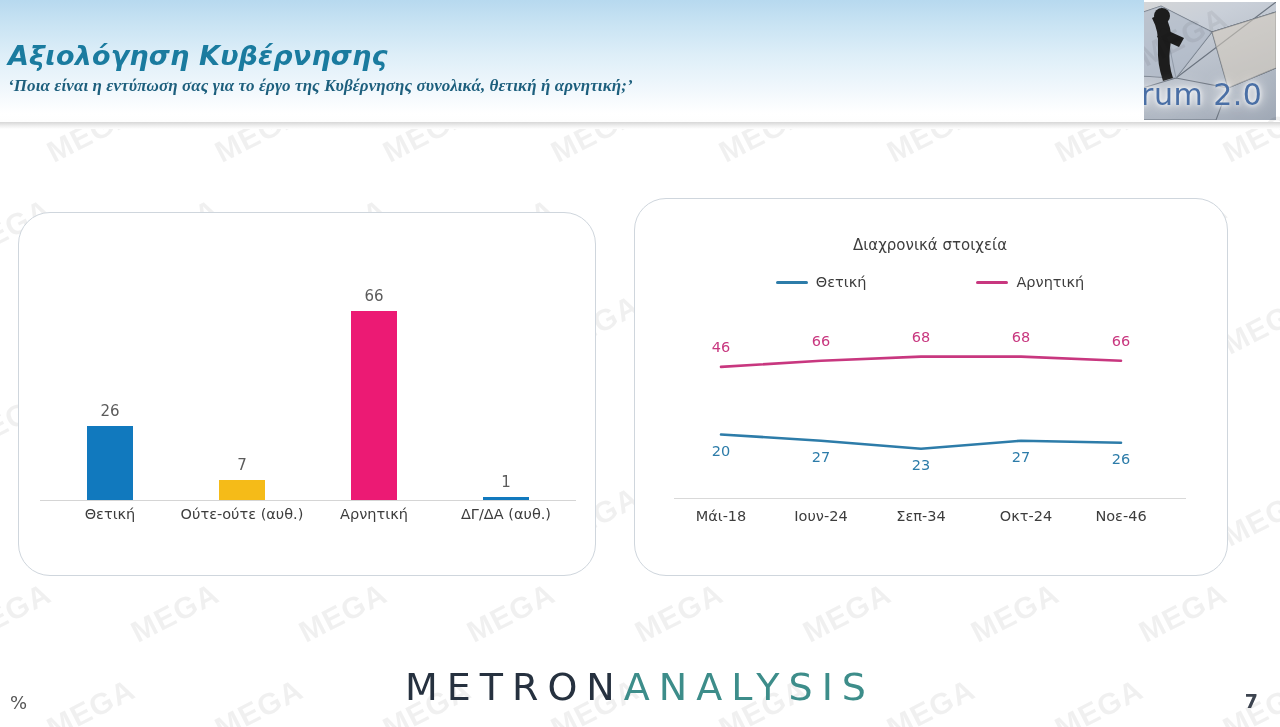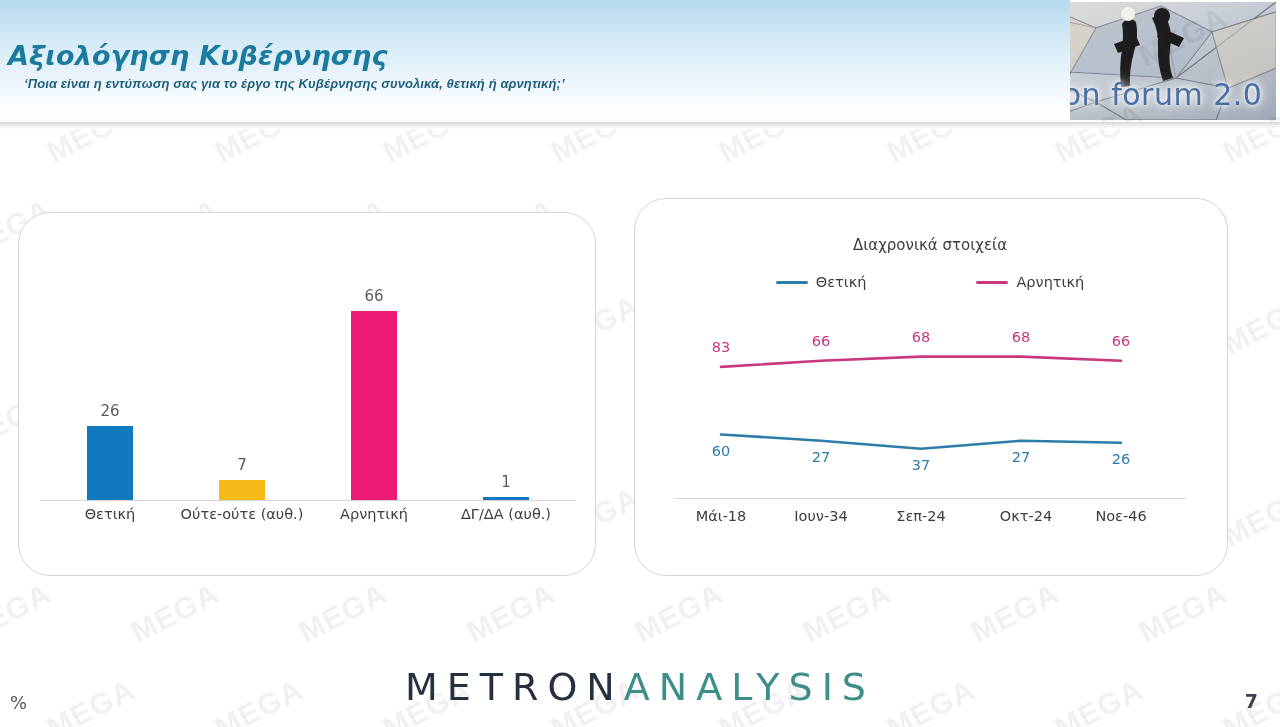--- a/index.html
+++ b/index.html
@@ -35,32 +35,31 @@
     transform: rotate(-27deg);
     white-space: nowrap;
     user-select: none;
   }
 
   
   .header {
     position: absolute;
     left: 0;
     top: 0;
-    width: 1022px;
+    width: 1144px;
     height: 129px;
     background: linear-gradient(180deg,
         #b7d9ef 0%,
         #c8e3f3 18%,
         #ddeef8 42%,
         #f0f7fc 68%,
         #ffffff 88%,
         #fdfdfd 100%);
     z-index: 3;
     overflow: hidden;
-    padding-left: 48px;
   }
   .header-rule {
     position: absolute;
     left: 0;
     top: 122px;
     width: 1280px;
     height: 7px;
     background: linear-gradient(180deg, #d7d7d7 0%, #efefef 55%, #ffffff 100%);
     z-index: 4;
   }
@@ -71,24 +70,24 @@
     font-family: "DejaVu Sans", sans-serif;
     font-size: 27px;
     font-weight: 700;
     font-style: italic;
     color: #1a7b9f;
     letter-spacing: 0.2px;
     white-space: nowrap;
   }
   .hdr-sub {
     position: absolute;
-    left: 24px;
+    left: 8px;
     top: 76px;
-    font-family: Liberation Sans, sans-serif;
-    font-size: 13px;
+    font-family: Liberation Serif, serif;
+    font-size: 17px;
     font-weight: 700;
     font-style: italic;
     color: #1d5f7d;
     letter-spacing: 0.1px;
     white-space: nowrap;
   }
 
   
   .logo-box {
     position: absolute;
@@ -446,35 +445,35 @@
       <span class="lg-swatch" id="sw-neg" style="background: rgb(200, 55, 127);"></span>
       <span class="lg-label">Αρνητική</span>
     </div>
   </div>
   <svg class="lc-svg" id="lc-svg" width="592" height="376">
       <polyline points="87,236.5 187,242.7 287,250.8 387,242.7 487,244.7" fill="none" stroke="#2d7ca9" stroke-width="2.6" stroke-linejoin="round" stroke-linecap="round"></polyline>
       <polyline points="87,168.9 187,162.7 287,158.6 387,158.6 487,162.7" fill="none" stroke="#c8377f" stroke-width="2.6" stroke-linejoin="round" stroke-linecap="round"></polyline>
     </svg>
   <div class="lc-axis"></div>
   <div id="lc-labels">
-      <div class="pt-label pos" style="left: 87px; top: 244.5px;">60</div>
+      <div class="pt-label pos" style="left: 87px; top: 244.5px;">20</div>
       <div class="pt-label pos" style="left: 187px; top: 250.65px;">27</div>
-      <div class="pt-label pos" style="left: 287px; top: 258.85px;">37</div>
+      <div class="pt-label pos" style="left: 287px; top: 258.85px;">23</div>
       <div class="pt-label pos" style="left: 387px; top: 250.65px;">27</div>
       <div class="pt-label pos" style="left: 487px; top: 252.7px;">26</div>
-      <div class="pt-label neg" style="left: 87px; top: 140.85px;">83</div>
+      <div class="pt-label neg" style="left: 87px; top: 140.85px;">46</div>
       <div class="pt-label neg" style="left: 187px; top: 134.7px;">66</div>
       <div class="pt-label neg" style="left: 287px; top: 130.6px;">68</div>
       <div class="pt-label neg" style="left: 387px; top: 130.6px;">68</div>
       <div class="pt-label neg" style="left: 487px; top: 134.7px;">66</div>
     </div>
   <div id="lc-ticks">
       <div class="lc-xtick" style="left: 87px;">Μάι-18</div>
-      <div class="lc-xtick" style="left: 187px;">Ιουν-34</div>
-      <div class="lc-xtick" style="left: 287px;">Σεπ-24</div>
+      <div class="lc-xtick" style="left: 187px;">Ιουν-24</div>
+      <div class="lc-xtick" style="left: 287px;">Σεπ-34</div>
       <div class="lc-xtick" style="left: 392px;">Οκτ-24</div>
       <div class="lc-xtick" style="left: 487px;">Νοε-46</div>
     </div>
 </div>
 
 <div class="footer-logo">
   <span class="fl-metron">METRON</span><span class="fl-analysis">ANALYSIS</span>
 </div>
 <div class="pct-mark">%</div>
 <div class="page-num">7</div>

